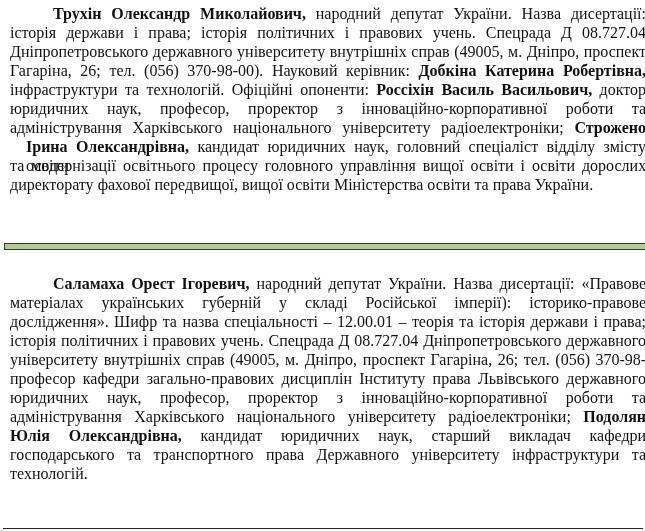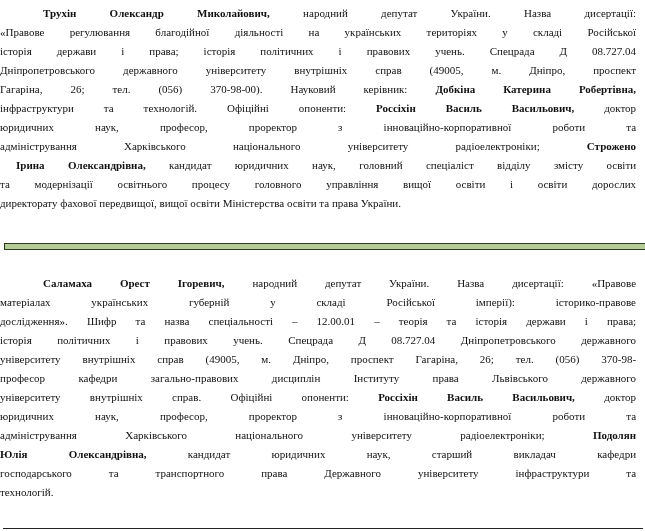--- a/index.html
+++ b/index.html
@@ -1,51 +1,49 @@
 <!DOCTYPE html>
 <html><head>
 <meta charset="utf-8">
 <style>
   html, body { margin: 0; padding: 0; background: #ffffff; }
   body { width: 645px; height: 531px; overflow: hidden; position: relative;
          font-family: "Liberation Serif", "DejaVu Serif", serif; color: #111; }
-  .para { position: absolute; left: 0; width: 636px; font-size: 11px; line-height: 19px; }
+  .para { position: absolute; left: 10px; width: 636px; font-size: 16px; line-height: 19px; }
   .line { display: block; text-align: justify; text-align-last: justify; white-space: nowrap; height: 19px; overflow: visible; }
   .line.indent { padding-left: 43px; }
   .line.last { text-align-last: left; }
   .line span { white-space: pre; }
   .b { font-weight: bold; }
   .sep { position: absolute; left: 4px; right: 0; top: 243px; height: 5px;
          border: 1px solid #2e3a22; border-right: none; }
   .bottom-rule { position: absolute; left: 3px; width: 640px; top: 528px; height: 1px; background: #222; }
 </style>
 </head>
 <body>
 
 <div class="para" style="top:4px;">
     <div class="line indent" style="white-space: normal;"><span class="b">Трухін</span> <span class="b">Олександр</span> <span class="b">Миколайович,</span> <span>народний</span> <span>депутат</span> <span>України.</span> <span>Назва</span> <span>дисертації:</span></div>
-    <div class="line" style="white-space: normal;"><span>«Правове</span> <span>регулювання</span> <span>благодійної</span> <span>діяльності</span> <span>на</span> <span>українських</span> <span>територіях</span> <span>у</span> <span>складі</span> <span>Російської</span></div>
     <div class="line" style="white-space: normal;"><span>історія</span> <span>держави</span> <span>і</span> <span>права;</span> <span>історія</span> <span>політичних</span> <span>і</span> <span>правових</span> <span>учень.</span> <span>Спецрада</span> <span>Д</span> <span>08.727.04</span></div>
     <div class="line" style="white-space: normal;"><span>Дніпропетровського</span> <span>державного</span> <span>університету</span> <span>внутрішніх</span> <span>справ</span> <span>(49005,</span> <span>м.</span> <span>Дніпро,</span> <span>проспект</span></div>
     <div class="line" style="white-space: normal;"><span>Гагаріна,</span> <span>26;</span> <span>тел.</span> <span>(056)</span> <span>370-98-00).</span> <span>Науковий</span> <span>керівник:</span> <span class="b">Добкіна</span> <span class="b">Катерина</span> <span class="b">Робертівна,</span></div>
     <div class="line" style="white-space: normal;"><span>інфраструктури</span> <span>та</span> <span>технологій.</span> <span>Офіційні</span> <span>опоненти:</span> <span class="b">Россіхін</span> <span class="b">Василь</span> <span class="b">Васильович,</span> <span>доктор</span></div>
     <div class="line" style="white-space: normal;"><span>юридичних</span> <span>наук,</span> <span>професор,</span> <span>проректор</span> <span>з</span> <span>інноваційно-корпоративної</span> <span>роботи</span> <span>та</span></div>
     <div class="line" style="white-space: normal;"><span>адміністрування</span> <span>Харківського</span> <span>національного</span> <span>університету</span> <span>радіоелектроніки;</span> <span class="b">Строжено</span></div>
     <div class="line" style="white-space: normal; margin-left: 16px;"><span class="b">Ірина</span> <span class="b">Олександрівна,</span> <span>кандидат</span> <span>юридичних</span> <span>наук,</span> <span>головний</span> <span>спеціаліст</span> <span>відділу</span> <span>змісту</span> <span>освіти</span></div>
     <div class="line" style="white-space: normal;"><span>та</span> <span>модернізації</span> <span>освітнього</span> <span>процесу</span> <span>головного</span> <span>управління</span> <span>вищої</span> <span>освіти</span> <span>і</span> <span>освіти</span> <span>дорослих</span></div>
     <div class="line last" style="white-space: normal;"><span>директорату</span> <span>фахової</span> <span>передвищої,</span> <span>вищої</span> <span>освіти</span> <span>Міністерства</span> <span>освіти</span> <span>та</span> <span>права</span> <span>України.</span></div>
   </div>
 <div class="sep" style="background: rgb(179, 204, 150);"></div>
 <div class="para" style="top:274px;">
     <div class="line indent" style="white-space: normal;"><span class="b">Саламаха</span> <span class="b">Орест</span> <span class="b">Ігоревич,</span> <span>народний</span> <span>депутат</span> <span>України.</span> <span>Назва</span> <span>дисертації:</span> <span>«Правове</span></div>
     <div class="line" style="white-space: normal;"><span>матеріалах</span> <span>українських</span> <span>губерній</span> <span>у</span> <span>складі</span> <span>Російської</span> <span>імперії):</span> <span>історико-правове</span></div>
     <div class="line" style="white-space: normal;"><span>дослідження».</span> <span>Шифр</span> <span>та</span> <span>назва</span> <span>спеціальності</span> <span>–</span> <span>12.00.01</span> <span>–</span> <span>теорія</span> <span>та</span> <span>історія</span> <span>держави</span> <span>і</span> <span>права;</span></div>
     <div class="line" style="white-space: normal;"><span>історія</span> <span>політичних</span> <span>і</span> <span>правових</span> <span>учень.</span> <span>Спецрада</span> <span>Д</span> <span>08.727.04</span> <span>Дніпропетровського</span> <span>державного</span></div>
     <div class="line" style="white-space: normal;"><span>університету</span> <span>внутрішніх</span> <span>справ</span> <span>(49005,</span> <span>м.</span> <span>Дніпро,</span> <span>проспект</span> <span>Гагаріна,</span> <span>26;</span> <span>тел.</span> <span>(056)</span> <span>370-98-</span></div>
     <div class="line" style="white-space: normal;"><span>професор</span> <span>кафедри</span> <span>загально-правових</span> <span>дисциплін</span> <span>Інституту</span> <span>права</span> <span>Львівського</span> <span>державного</span></div>
-    <div class="line" style="white-space: normal;"><span>університету</span> <span>внутрішніх</span> <span>справ.</span> <span>Офіційні</span> <span>опоненти:</span> <span class="b">Россіхін</span> <span class="b">Василь</span> <span class="b">Васильович,</span> <span>доктор</span></div>
     <div class="line" style="white-space: normal;"><span>юридичних</span> <span>наук,</span> <span>професор,</span> <span>проректор</span> <span>з</span> <span>інноваційно-корпоративної</span> <span>роботи</span> <span>та</span></div>
     <div class="line" style="white-space: normal;"><span>адміністрування</span> <span>Харківського</span> <span>національного</span> <span>університету</span> <span>радіоелектроніки;</span> <span class="b">Подолян</span></div>
     <div class="line" style="white-space: normal;"><span class="b">Юлія</span> <span class="b">Олександрівна,</span> <span>кандидат</span> <span>юридичних</span> <span>наук,</span> <span>старший</span> <span>викладач</span> <span>кафедри</span></div>
     <div class="line" style="white-space: normal;"><span>господарського</span> <span>та</span> <span>транспортного</span> <span>права</span> <span>Державного</span> <span>університету</span> <span>інфраструктури</span> <span>та</span></div>
     <div class="line last" style="white-space: normal;"><span>технологій.</span></div>
   </div>
 <div class="bottom-rule"></div>
 
 </body></html>

